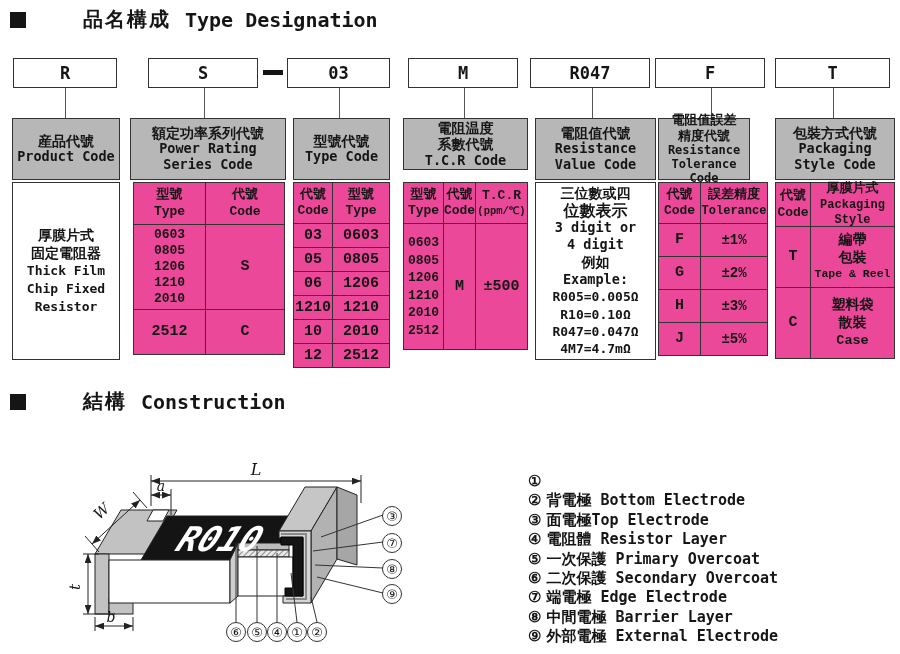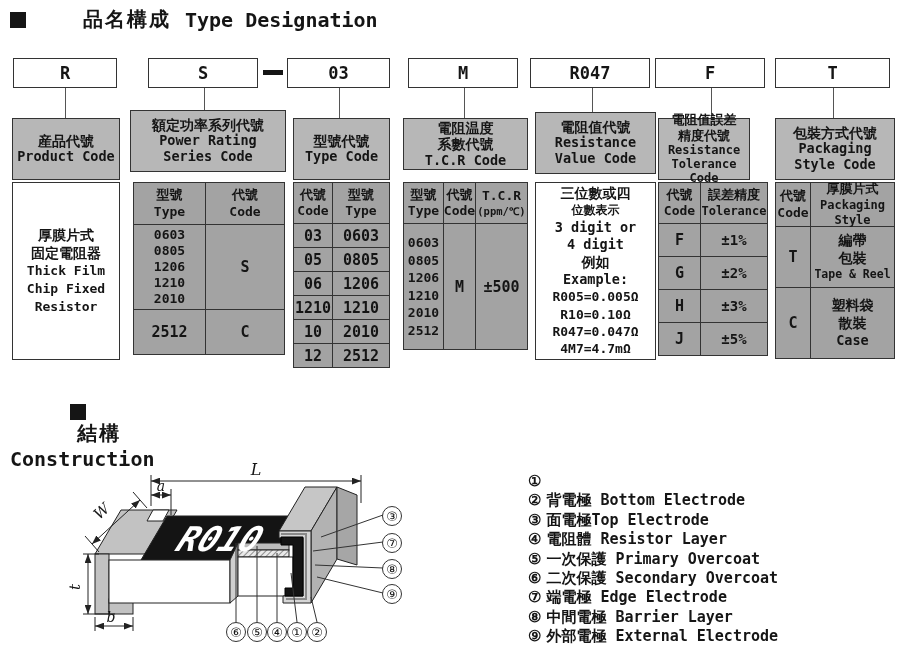--- a/index.html
+++ b/index.html
@@ -6,21 +6,21 @@
   #page{position:relative;width:900px;height:654px;background:#ffffff;overflow:hidden;
         font-family:"DejaVu Sans Mono","Liberation Sans",sans-serif;color:#151515;}
   .abs{position:absolute;box-sizing:border-box;}
   .box{border:1px solid #333;}
   .codebox{display:flex;align-items:center;justify-content:center;font-size:17px;font-weight:bold;border:1px solid #333;background:#fff;}
   .conn{width:1px;background:#555;}
   .t-hdr{background:#b7b7b7;border:1px solid #333;display:flex;flex-direction:column;align-items:center;justify-content:center;text-align:center;line-height:1.18;}
   .t-hdr .cjk{font-size:14px;font-weight:bold;}
   .t-hdr .en{font-size:13.5px;font-weight:bold;}
   .t-hdr .en-sm{font-size:12px;font-weight:bold;}
-  .grid{display:grid;background:#a3a3a3;}
+  .grid{display:grid;background:#ec4899;font-family:Liberation Mono, monospace;}
   .cell{display:flex;flex-direction:column;align-items:center;justify-content:center;text-align:center;line-height:1.2;}
   .br{border-right:1px solid #333;}
   .bb{border-bottom:1px solid #333;}
   .th{font-size:13px;font-weight:bold;line-height:1.25;}
   .val{font-size:15px;font-weight:bold;}
   .small-list{font-size:13px;line-height:16px;font-weight:bold;}
   .sec-title{display:flex;align-items:center;font-weight:bold;font-size:20px;}
   .sec-title .sq{width:16px;height:16px;background:#151515;margin-right:9px;}
   .sec-title .cjk{margin-right:14px;letter-spacing:2px;margin-left:48px;}
   .center-lines{display:flex;flex-direction:column;align-items:center;justify-content:center;text-align:center;}
@@ -55,35 +55,35 @@
   <div class="abs conn" style="left:339px;top:88px;height:30px"></div>
   <div class="abs conn" style="left:464px;top:88px;height:30px"></div>
   <div class="abs conn" style="left:592px;top:88px;height:30px"></div>
   <div class="abs conn" style="left:711px;top:88px;height:30px"></div>
   <div class="abs conn" style="left:833px;top:88px;height:30px"></div>
 
   <div class="abs t-hdr" style="left:12px;top:118px;width:108px;height:62px">
     <div class="cjk">産品代號</div>
     <div class="en">Product Code</div>
   </div>
-  <div class="abs t-hdr" style="left:130px;top:110px;width:156px;height:62px">
+  <div class="abs t-hdr" style="left:130px;top:118px;width:156px;height:62px">
     <div class="cjk">額定功率系列代號</div>
     <div class="en">Power Rating</div>
     <div class="en">Series Code</div>
   </div>
   <div class="abs t-hdr" style="left:293px;top:118px;width:97px;height:62px">
     <div class="cjk">型號代號</div>
     <div class="en">Type Code</div>
   </div>
   <div class="abs t-hdr" style="left:403px;top:118px;width:125px;height:52px">
     <div class="cjk">電阻温度</div>
     <div class="cjk">系數代號</div>
     <div class="en">T.C.R Code</div>
   </div>
-  <div class="abs t-hdr" style="left:535px;top:112px;width:121px;height:62px">
+  <div class="abs t-hdr" style="left:535px;top:118px;width:121px;height:62px">
     <div class="cjk">電阻值代號</div>
     <div class="en">Resistance</div>
     <div class="en">Value Code</div>
   </div>
   <div class="abs t-hdr" style="left:658px;top:118px;width:92px;height:62px">
     <div class="cjk" style="font-size:13px">電阻值誤差</div>
     <div class="cjk" style="font-size:13px">精度代號</div>
     <div class="en-sm">Resistance</div>
     <div class="en-sm">Tolerance Code</div>
   </div>
@@ -165,21 +165,21 @@
       <div>1210</div>
         <div>2010</div>
         <div>2512</div>
     </div>
     <div class="cell val br">M</div>
     <div class="cell val">±500</div>
   </div>
 
   <div class="abs box center-lines" style="left:535px;top:182px;width:121px;height:178px;line-height:17.3px;font-weight:bold;">
     <div style="font-size:14px">三位數或四</div>
-    <div style="font-size:12px">位數表示</div>
+    <div style="font-size:16px">位數表示</div>
     <div style="font-size:13.5px">3 digit or</div>
     <div style="font-size:13.5px">4 digit</div>
     <div style="font-size:14px">例如</div>
     <div style="font-size:13.5px">Example:</div>
     <div style="font-size:13px">R005=0.005Ω</div>
     <div style="font-size:13px">R10=0.10Ω</div>
     <div style="font-size:13px">R047=0.047Ω</div>
     <div style="font-size:13px">4M7=4.7mΩ</div>
   </div>
 
@@ -219,21 +219,21 @@
       <div style="font-size:11.5px">Tape &amp; Reel</div>
     </div>
     <div class="cell val br">C</div>
     <div class="cell" style="font-weight:bold;line-height:1.3">
       <div style="font-size:14px">塑料袋</div>
       <div style="font-size:14px">散裝</div>
       <div style="font-size:13.5px">Case</div>
     </div>
   </div>
 
-  <div class="abs sec-title" style="left:10px;top:404px;flex-direction:column;">
+  <div class="abs sec-title" style="left:10px;top:388px;">
     <span class="sq"></span>
     <span class="cjk">結構</span>
     <span class="en">Construction</span>
   </div>
 
   <svg class="abs" style="left:55px;top:433px" width="470" height="221" viewBox="0 0 470 221">
     <defs>
       <marker id="arr" viewBox="0 0 8 6" refX="8" refY="3" markerWidth="9" markerHeight="7" orient="auto-start-reverse">
         <path d="M0,0 L8,3 L0,6 Z" fill="#222"></path>
       </marker>

